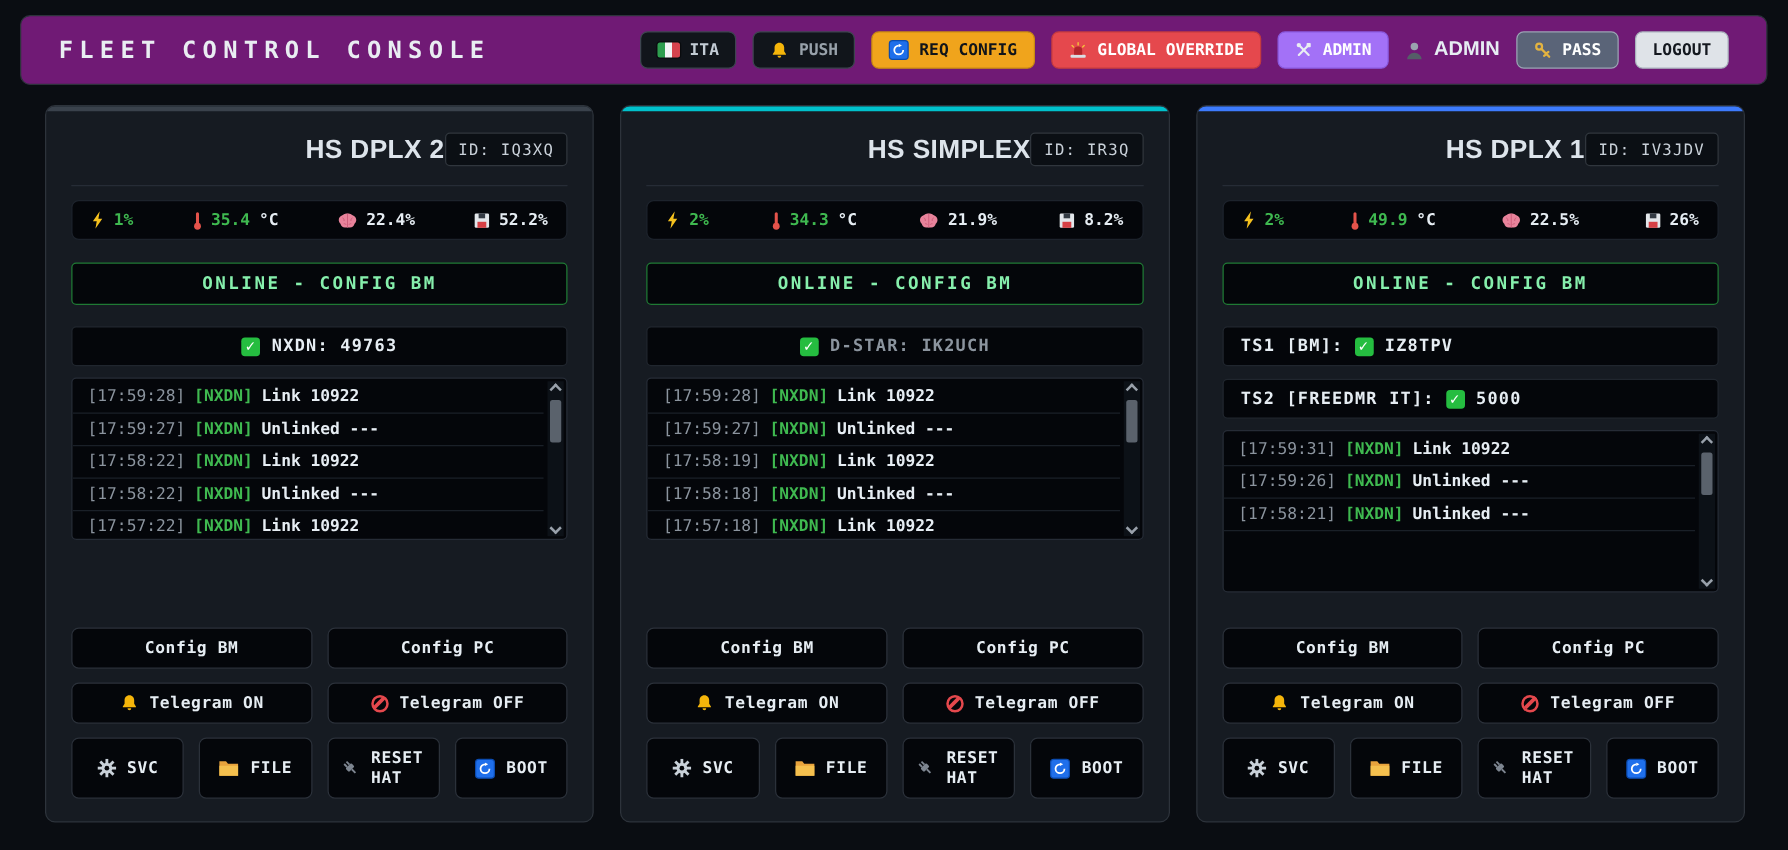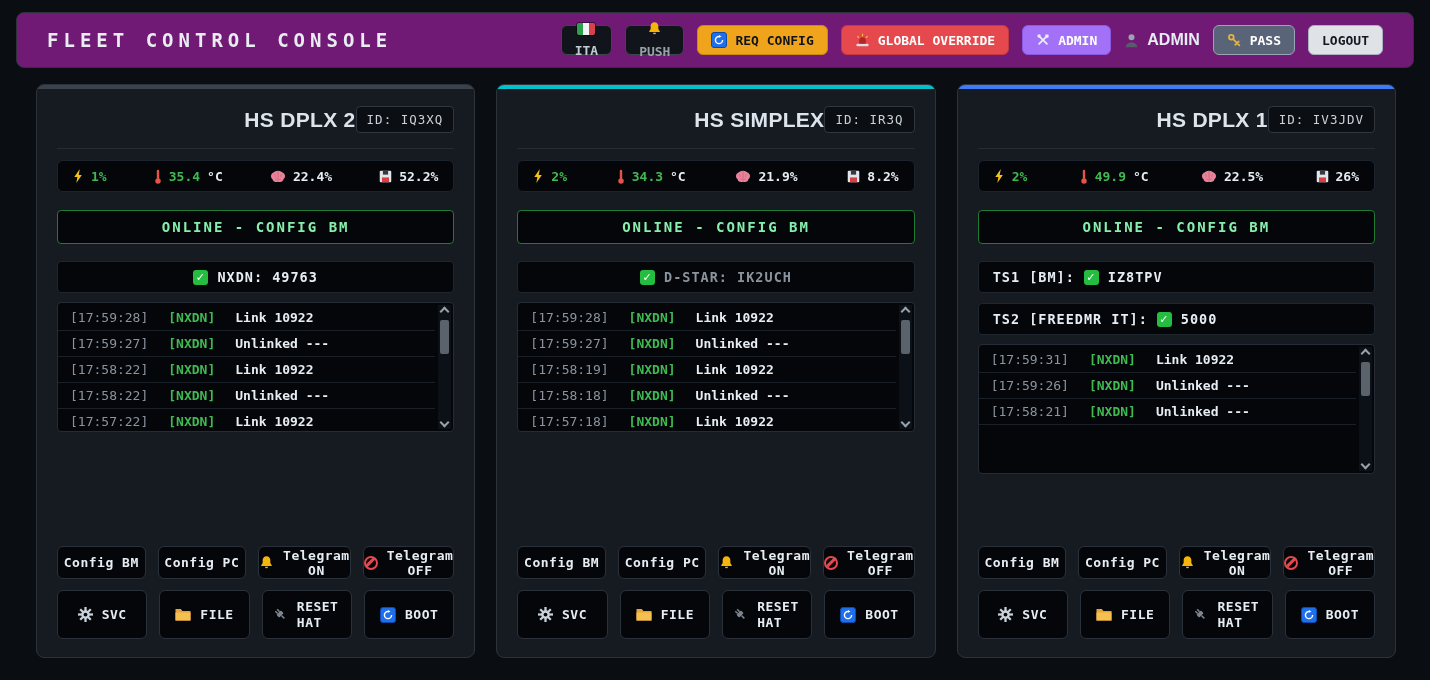--- a/index.html
+++ b/index.html
@@ -9,21 +9,21 @@
 
   
   .app-header { margin:12px 16px 0; height:56px; background:#701a75; border:1px solid #2d333b;
                 border-radius:8px; display:flex; align-items:center; padding:0 30px; }
   .app-title { font-size:19px; font-weight:bold; color:#e9edf2; letter-spacing:5px;
                font-family:"DejaVu Sans Mono","Liberation Mono",monospace; }
   .header-actions { margin-left:auto; display:flex; align-items:center; gap:13px; }
   .hbtn { height:30px; display:inline-flex; align-items:center; justify-content:center; gap:8px;
           padding:0 13px; border-radius:6px; font-size:13px; font-weight:bold; cursor:pointer;
           font-family:inherit; border:1px solid transparent; white-space:nowrap; }
-  .hbtn.ghost  { background:#11151b; border-color:#3d454f; color:#c3ccd5;flex-direction:column; }
+  .hbtn.ghost  { background:#11151b; border-color:#3d454f; color:#c3ccd5; }
   .hbtn.ghost .dim { color:#98a1aa; }
   .hbtn.yellow { background:#f0a41c; color:#10141a; border-color:#c98a10; }
   .hbtn.red    { background:#e5484d; color:#ffffff; border-color:#c43a3f; }
   .hbtn.purple { background:#a371f7; color:#ffffff; border-color:#8a5ae0; }
   .hbtn.slate  { background:#5a6478; color:#ffffff; border-color:#9aa4b4; }
   .hbtn.light  { background:#dfe3e8; color:#14181f; border-color:#aab3bd; }
   .user-chip { display:flex; align-items:center; gap:8px; color:#e6edf3; font-weight:bold;
                font-size:16px; font-family:"Liberation Sans","DejaVu Sans",sans-serif; }
 
   
@@ -78,28 +78,28 @@
               font-size:13.5px; font-weight:bold; color:#e6edf3; letter-spacing:1px; }
   .mode-row.left { justify-content:flex-start; padding-left:14px; }
   .mode-row.muted .mode-value { color:#8b949e; }
 
   .log-box { margin-top:9px; position:relative; height:130px; background:#04060a;
              border:1px solid #262c36; border-radius:4px; overflow:hidden; }
   .log-list { position:absolute; inset:2px 18px 0 0; overflow:hidden; }
   .log-row { height:26px; line-height:25px; padding-left:12px; border-bottom:1px solid #1a2028;
              font-size:13px; white-space:nowrap; }
   .log-time { color:#8b949e; }
-  .log-tag  { color:#3fb950; font-weight:bold; margin:0 20px; }
+  .log-tag  { color:#3fb950; font-weight:bold; margin:0 7px; }
   .log-msg  { color:#e6edf3; font-weight:bold; }
   .scrollbar { position:absolute; top:2px; right:2px; bottom:2px; width:13px; background:#0c1117;
                display:flex; flex-direction:column; align-items:center; justify-content:space-between; }
   .sb-thumb { position:absolute; top:15px; left:2px; width:9px; height:34px; background:#5a626c;
               border-radius:2px; }
 
-  .btn-grid2 { margin-top:auto; display:grid; grid-template-columns:1fr 1fr 1fr 1fr; gap:11px 12px; }
+  .btn-grid2 { margin-top:auto; display:grid; grid-template-columns:1fr 1fr; gap:11px 12px; }
   .btn-grid4 { margin-top:11px; display:grid; grid-template-columns:repeat(4,1fr); gap:12px; }
   .cbtn { height:33px; background:#04060a; border:1px solid #2b313a; border-radius:6px;
           display:flex; align-items:center; justify-content:center; gap:9px; font-size:13px;
           font-weight:bold; color:#e6edf3; cursor:pointer; font-family:inherit; letter-spacing:.5px; }
   .cbtn.tall { height:49px; }
   .cbtn .wrap { width:44px; white-space:normal; line-height:16px; text-align:left; }
 </style>
 </head>
 <body>
 

